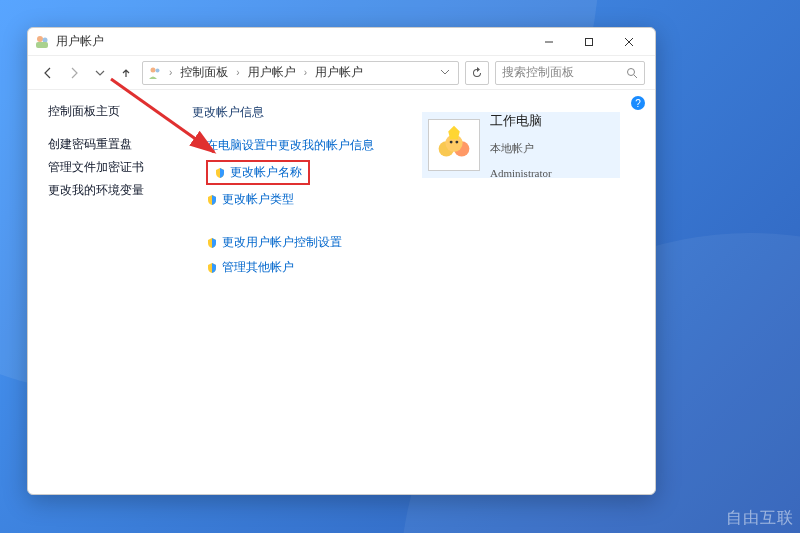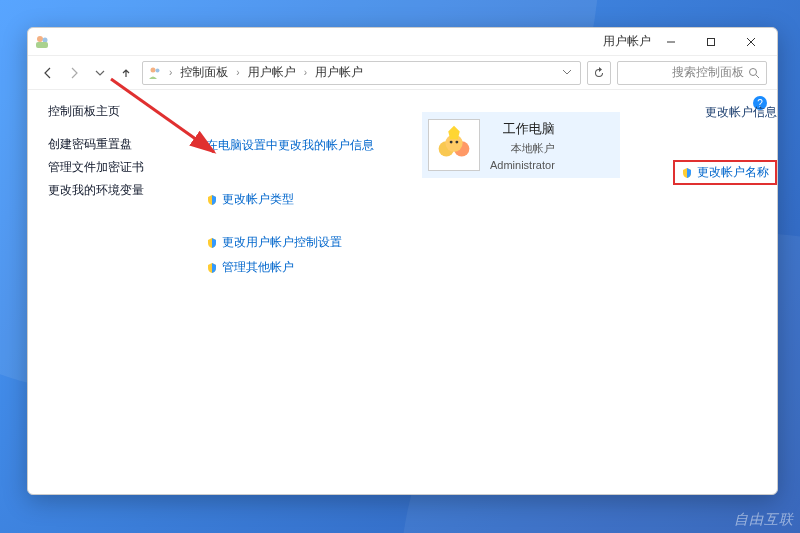--- a/index.html
+++ b/index.html
@@ -24,28 +24,27 @@
     content: "";
     position: absolute;
     width: 700px; height: 700px;
     border-radius: 50%;
     background: rgba(255,255,255,0.06);
     right: -300px; bottom: -400px;
   }
   .window {
     position: absolute;
     left: 27px; top: 27px;
-    width: 751px; height: 468px;
+    width: 629px; height: 468px;
     background: #fff;
     border: 1px solid #ccc;
     border-radius: 6px;
     box-shadow: 0 6px 24px rgba(0,0,0,0.25);
     display: flex; flex-direction: column;
     z-index: 5;
-    text-align: right;
   }
   .titlebar {
     height: 28px;
     display: flex; align-items: center;
     padding: 0 6px;
     border-bottom: 1px solid #eee;
   }
   .title-icon {
     width: 16px; height: 16px;
     margin-right: 6px;
@@ -156,21 +155,21 @@
     display: flex; align-items: center;
     padding: 6px;
     gap: 10px;
   }
   .avatar {
     width: 52px; height: 52px;
     border: 1px solid #ccc;
     background: #fff;
     display: flex; align-items: center; justify-content: center;
   }
-  .account-info { display: flex; flex-direction: column; gap: 3px; }
+  .account-info { display: flex; flex-direction: column; gap: 11px; font-family: Liberation Serif, serif; }
   .account-name { font-size: 13px; color: #222; }
   .account-sub { font-size: 11px; color: #555; }
   .help-dot {
     position: absolute;
     right: 10px; top: 6px;
     width: 14px; height: 14px;
     border-radius: 50%;
     background: #1a8cff;
     color: #fff;
     font-size: 10px;
@@ -179,22 +178,21 @@
   .arrow {
     position: absolute;
     left: 106px; top: 74px;
     z-index: 20;
     pointer-events: none;
   }
   .watermark {
     position: absolute;
     right: 6px; bottom: 4px;
     color: rgba(255,255,255,0.5);
-    font-size: 14px;
-    font-style: italic;
+    font-size: 16px;
     z-index: 2;
     letter-spacing: 1px;
   }
 </style>
 </head>
 <body>
 
 <div class="window">
 
   <div class="titlebar">

